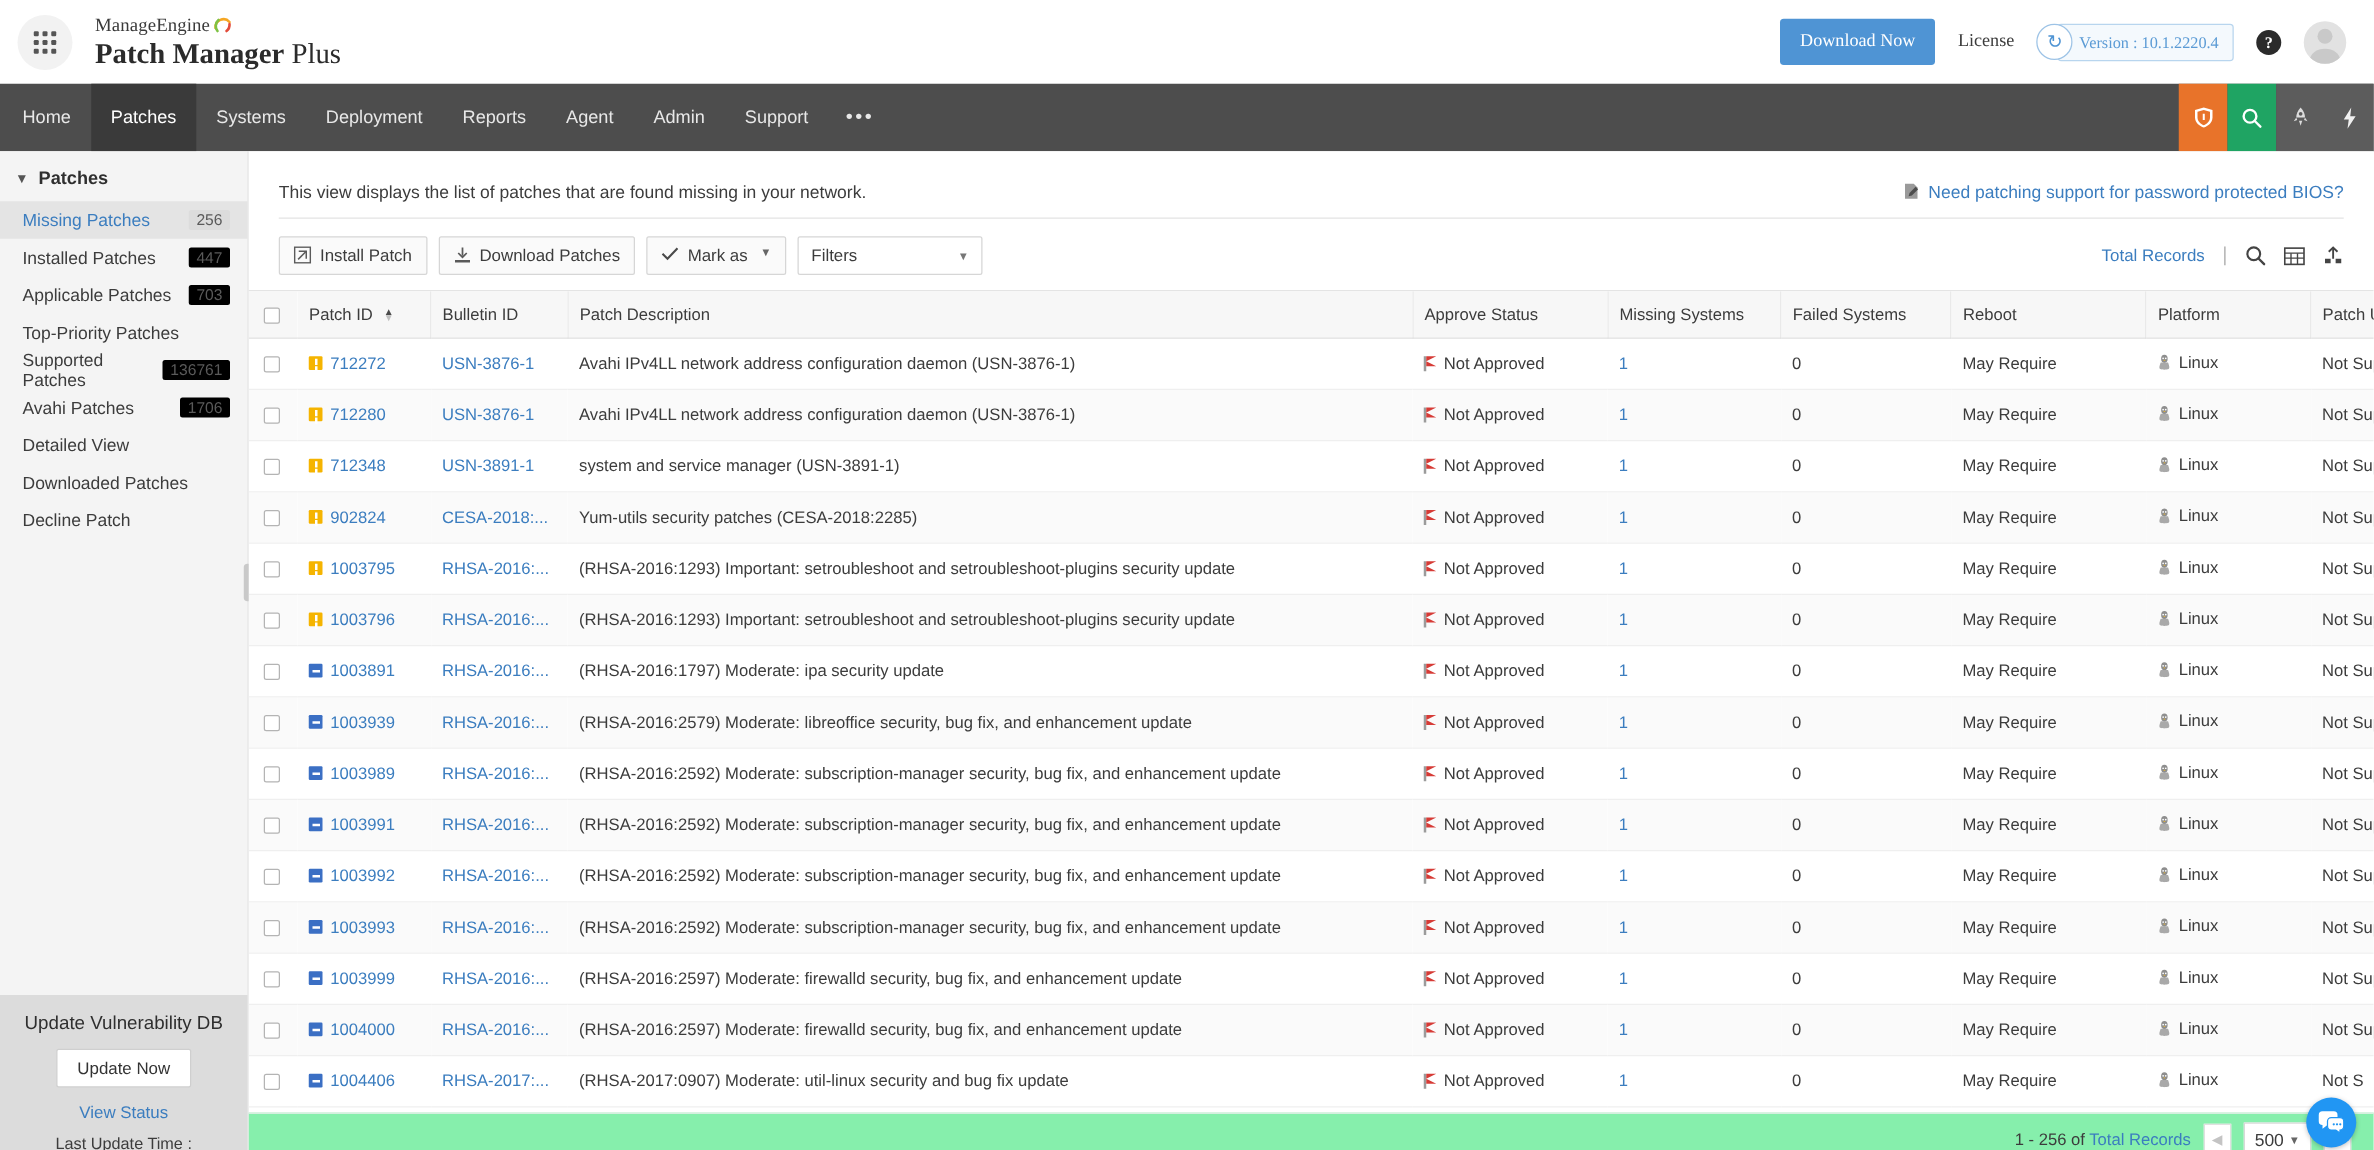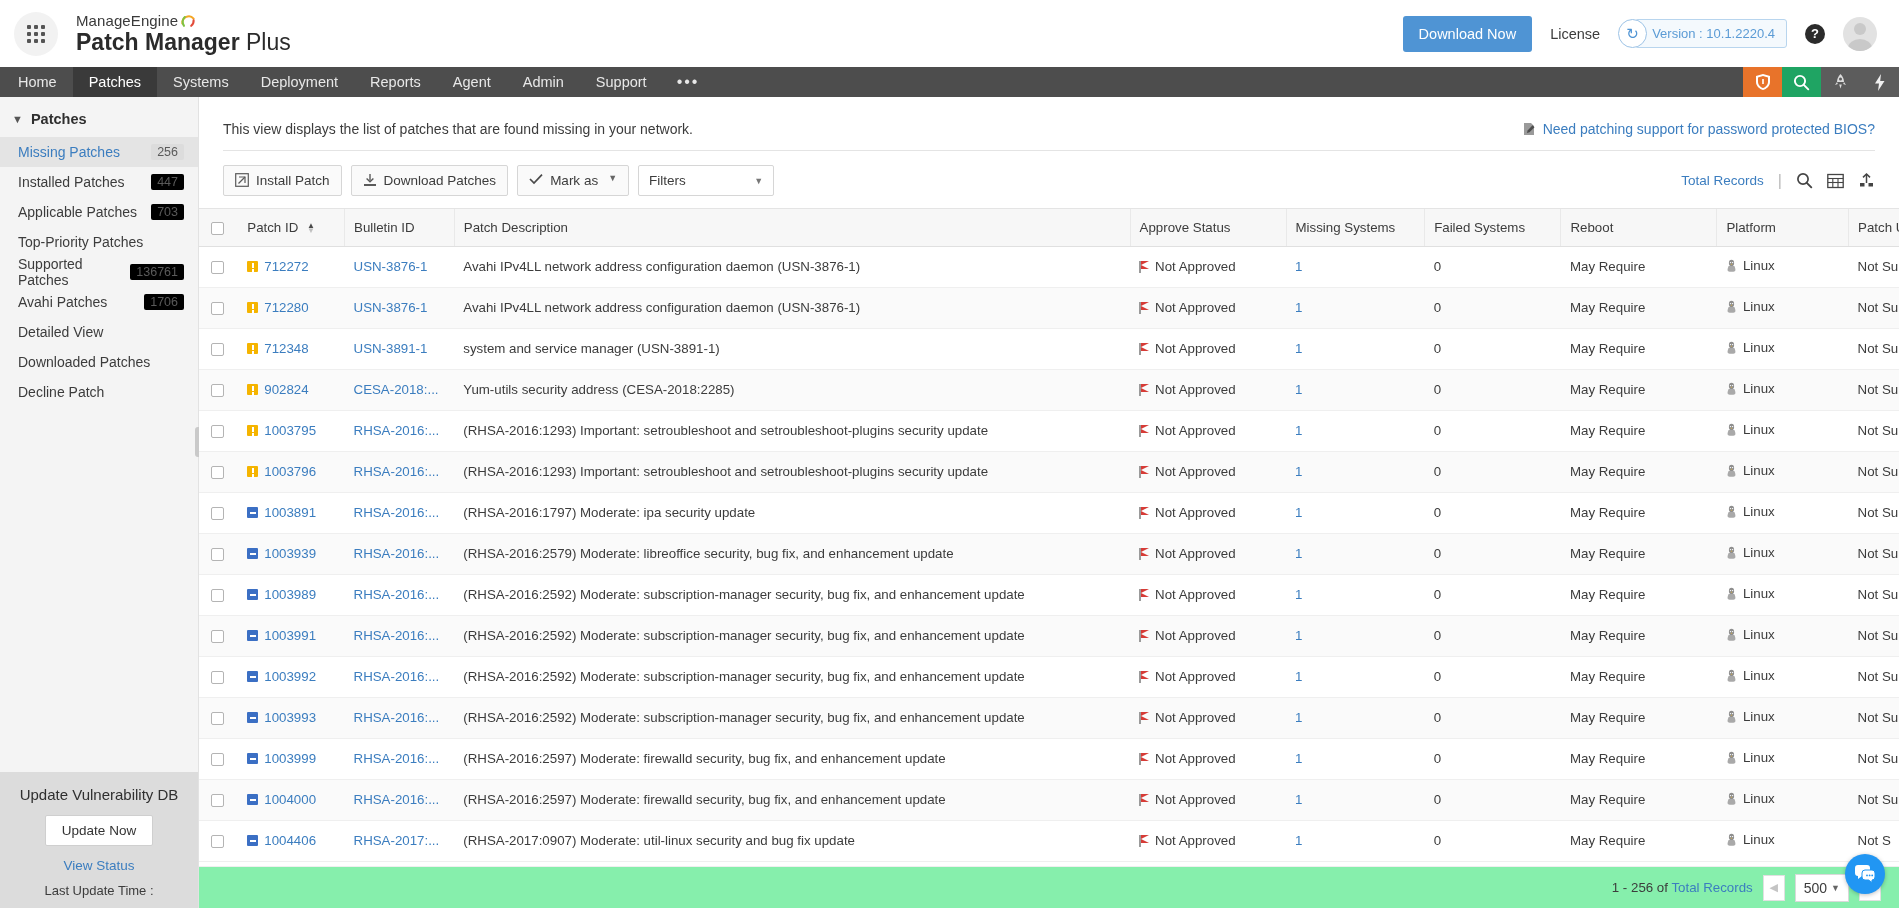--- a/index.html
+++ b/index.html
@@ -14,20 +14,21 @@
 
   
   .topbar {
     height: 67px;
     background: #ffffff;
     display: flex;
     align-items: center;
     padding: 0 22px 0 14px;
     border-bottom: 0;
     position: relative;
+    font-family: Liberation Serif, serif;
   }
   .grid-btn {
     width: 44px; height: 44px;
     border-radius: 50%;
     background: #f2f2f2;
     display: flex; align-items: center; justify-content: center;
     cursor: pointer;
     flex: 0 0 auto;
     margin-right: 18px;
   }
@@ -94,21 +95,21 @@
     content:""; position:absolute; left:50%; top:6px; transform:translateX(-50%);
     width:12px;height:12px;border-radius:50%;background:#c9c9c9;
   }
   .avatar::after{
     content:""; position:absolute; left:50%; bottom:-6px; transform:translateX(-50%);
     width:24px;height:18px;border-radius:50% 50% 0 0;background:#c9c9c9;
   }
 
   
   .navbar {
-    height: 30px;
+    height: 54px;
     background: #4d4d4d;
     display: flex;
     align-items: stretch;
     position: relative;
   }
   .navbar .nav-item {
     color: #e8e8e8;
     font-size: 14.5px;
     padding: 0 16px;
     display: flex; align-items: center;
@@ -210,21 +211,21 @@
     font-size: 13.5px; color: #3c3c3c;
     padding: 7px 11px;
     display: inline-flex; gap: 7px;
     cursor: pointer; font-family: inherit;
     white-space: nowrap;
   }
   .tb-btn .caret { font-size: 9px; margin-left: 3px; color:#666; }
   .filters-select {
     border: 1px solid #d6d6d6; border-radius: 2px;
     background: #fff;
-    width: 136px; height: 31px;
+    width: 148px; height: 31px;
     display: flex; align-items: center;
     padding: 0 10px;
     font-size: 13.5px; color: #3c3c3c;
     cursor: pointer; position: relative;
   }
   .filters-select .caret { position: absolute; right: 10px; font-size: 9px; color: #777; }
 
   .toolbar-right { margin-left: auto; display: flex; align-items: center; gap: 14px; }
   .total-records-link { color: #3b7dbf; font-size: 13.5px; cursor: pointer; }
   .tr-divider { color: #b9b9b9; }
@@ -635,21 +636,21 @@
                     <circle cx="4.5" cy="3.6" r="0.7" fill="#fff"></circle>
                     <circle cx="6.6" cy="3.6" r="0.7" fill="#fff"></circle>
                     <path d="M4.6 5.6 l0.9 -1 0.9 1 z" fill="#e8b430"></path>
                   </svg></span><span>Linux</span></td>
               <td><span>Not Suppo</span></td>
             </tr>
             <tr class="alt">
               <td class="cbcol"><input type="checkbox" class="cb" style=""></td>
               <td><span class="sev warn"></span><span class="lnk">902824</span></td>
               <td><span class="lnk">CESA-2018:...</span></td>
-              <td><span>Yum-utils security address (CESA-2018:2285)</span></td>
+              <td><span>Yum-utils security patches (CESA-2018:2285)</span></td>
               <td><span class="flag"></span><span>Not Approved</span></td>
               <td><span class="lnk">1</span></td>
               <td><span>0</span></td>
               <td><span>May Require</span></td>
               <td><span class="tux"><svg width="11" height="13" viewBox="0 0 11 13">
                     <ellipse cx="5.5" cy="4" rx="2.6" ry="3.3" fill="#8e8e8e"></ellipse>
                     <path d="M2.6 7 C1.6 9.4 1 11.6 2.2 12.2 C3.6 12.9 7.4 12.9 8.8 12.2 C10 11.6 9.4 9.4 8.4 7 Z" fill="#a9a9a9"></path>
                     <circle cx="4.5" cy="3.6" r="0.7" fill="#fff"></circle>
                     <circle cx="6.6" cy="3.6" r="0.7" fill="#fff"></circle>
                     <path d="M4.6 5.6 l0.9 -1 0.9 1 z" fill="#e8b430"></path>

